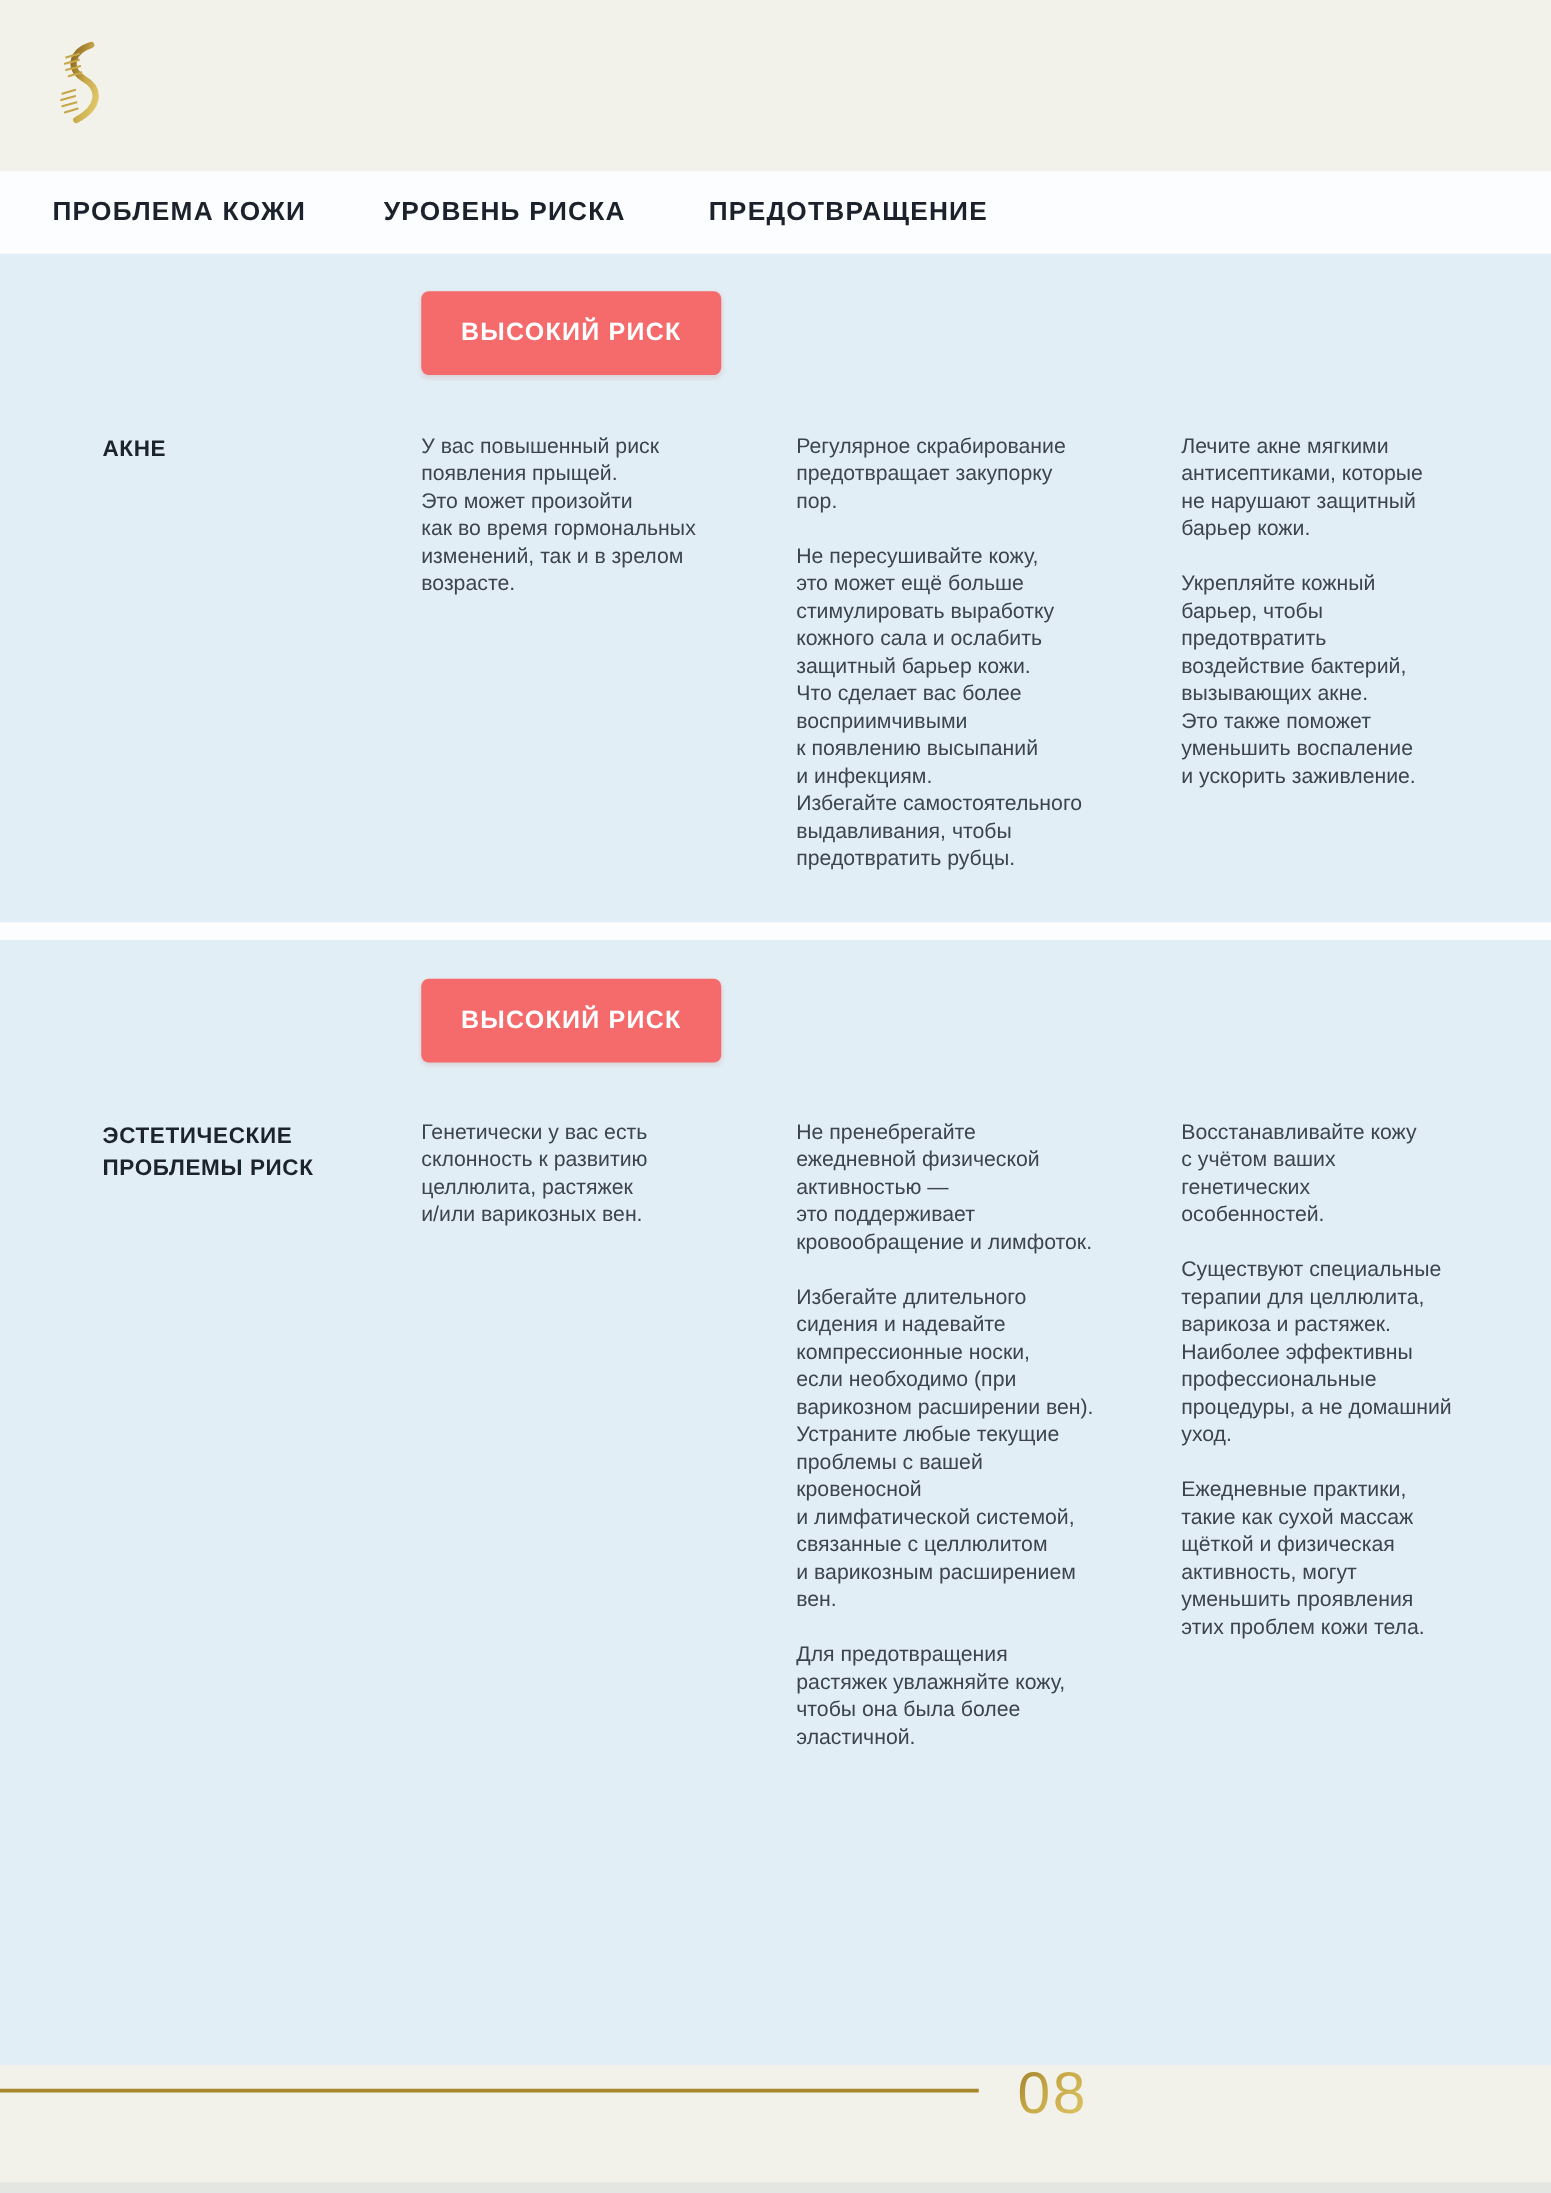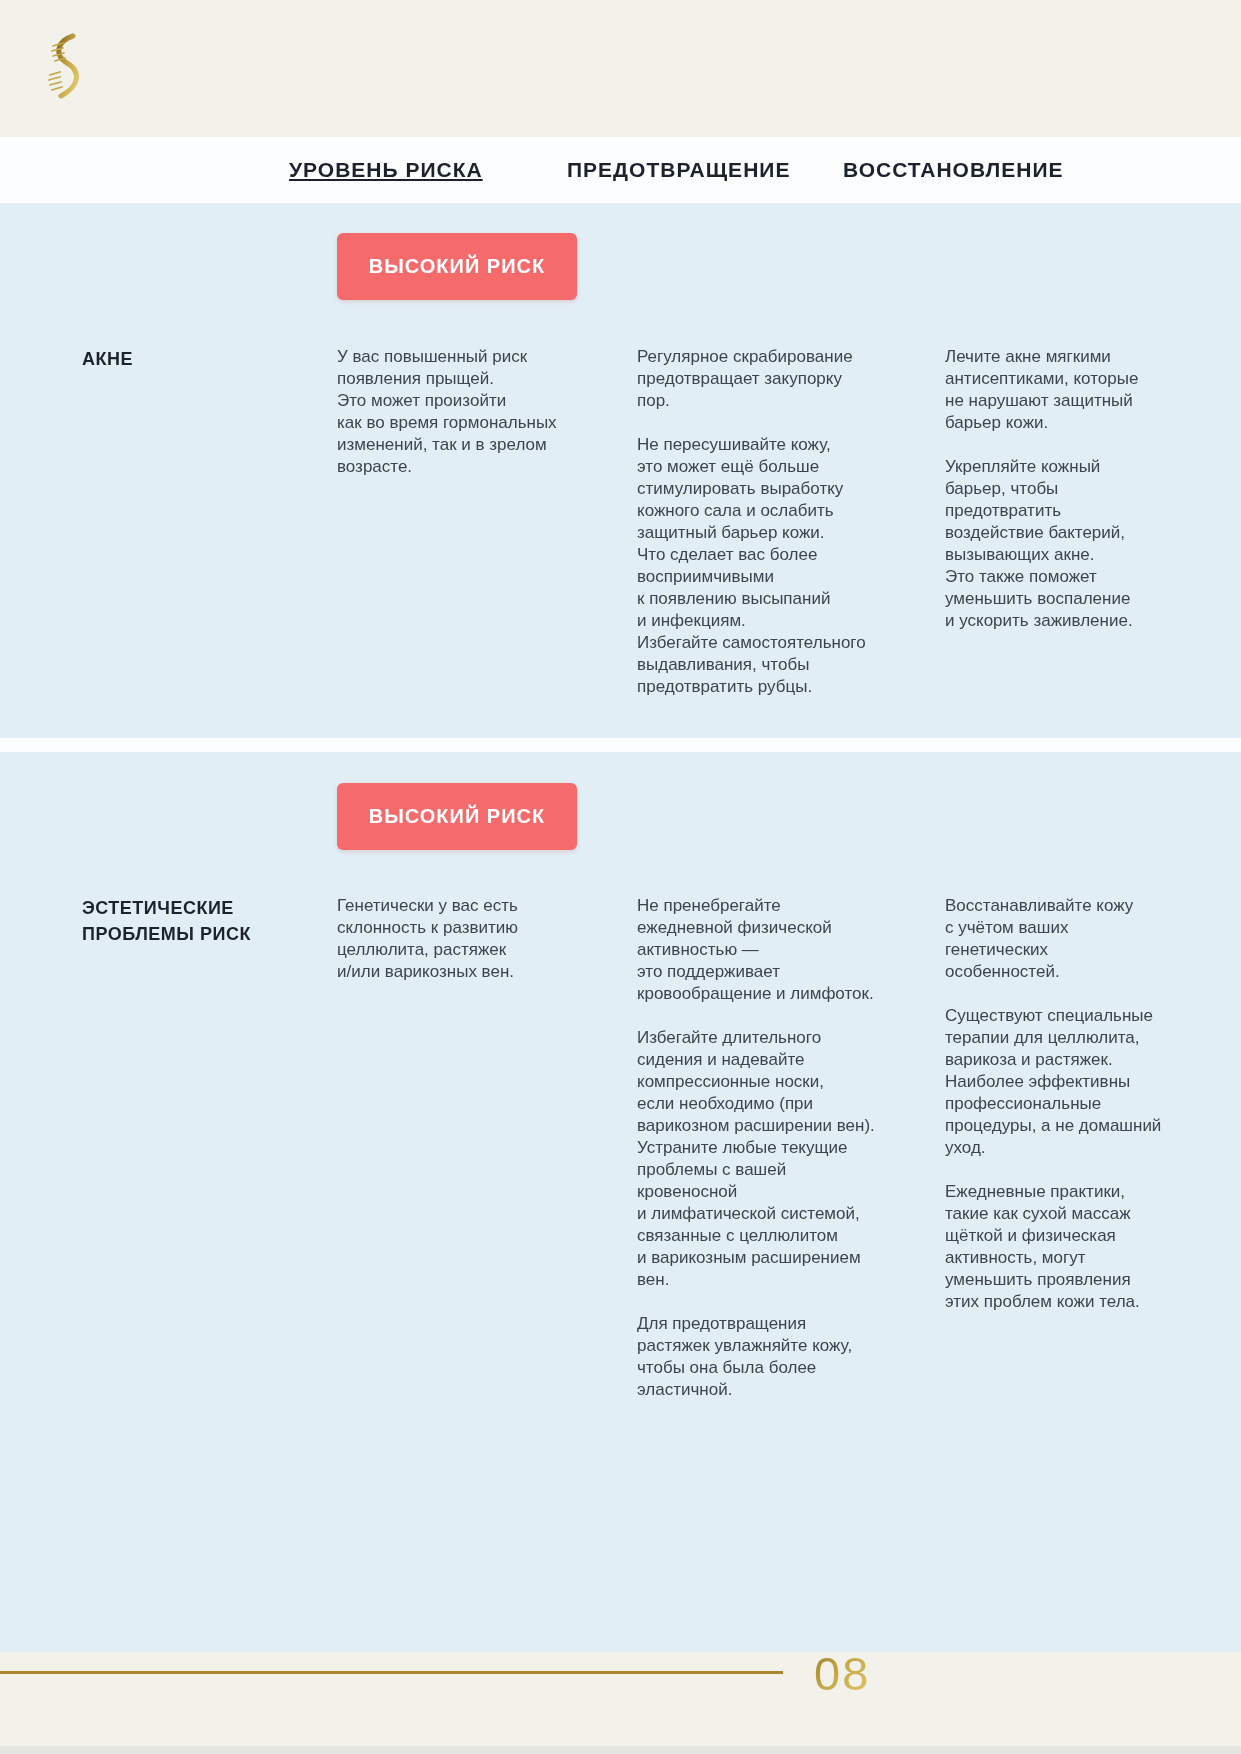--- a/index.html
+++ b/index.html
@@ -12,21 +12,21 @@
   .header-band{
     position:absolute;left:0;top:137px;width:100%;height:66px;
     background:#fbfdfe;
   }
   .header-cell{
     position:absolute;top:0;height:66px;display:flex;align-items:center;
     font-size:21px;font-weight:700;letter-spacing:1px;color:#1c222c;
     white-space:nowrap;
   }
   .hc-1{left:42px;}
-  .hc-2{left:289px;text-decoration:underline;}
+  .hc-2{left:307px;}
   .hc-3{left:567px;}
   .hc-4{left:843px;}
   
   .section{position:absolute;left:0;width:100%;background:#e2eef5;}
   .section-1{top:203px;height:535px;}
   .section-gap{position:absolute;left:0;top:738px;width:100%;height:14px;background:#fbfdfe;}
   .section-2{top:752px;height:900px;}
   
   .badge{
     position:absolute;left:337px;width:240px;height:67px;border-radius:6px;
@@ -87,23 +87,23 @@
       <line x1="9" y1="23" x2="20" y2="20"></line>
       <line x1="11" y1="28" x2="21" y2="25"></line>
       <line x1="6" y1="42" x2="16" y2="39"></line>
       <line x1="5" y1="47" x2="16" y2="44"></line>
       <line x1="6" y1="52" x2="17" y2="49"></line>
       <line x1="8" y1="57" x2="18" y2="54"></line>
     </g>
   </svg>
 
   <div class="header-band">
+    <span class="header-cell hc-1">ПРОБЛЕМА КОЖИ</span>
     <span class="header-cell hc-2">УРОВЕНЬ РИСКА</span>
     <span class="header-cell hc-3">ПРЕДОТВРАЩЕНИЕ</span>
-    <span class="header-cell hc-4">ВОССТАНОВЛЕНИЕ</span>
   </div>
 
   <div class="section section-1"></div>
   <div class="badge badge-1">ВЫСОКИЙ РИСК</div>
   <div class="cell problem row-1 col-problem">АКНЕ</div>
   <div class="cell row-1 col-risk">У вас повышенный риск
 появления прыщей.
 Это может произойти
 как во время гормональных
 изменений, так и в зрелом

